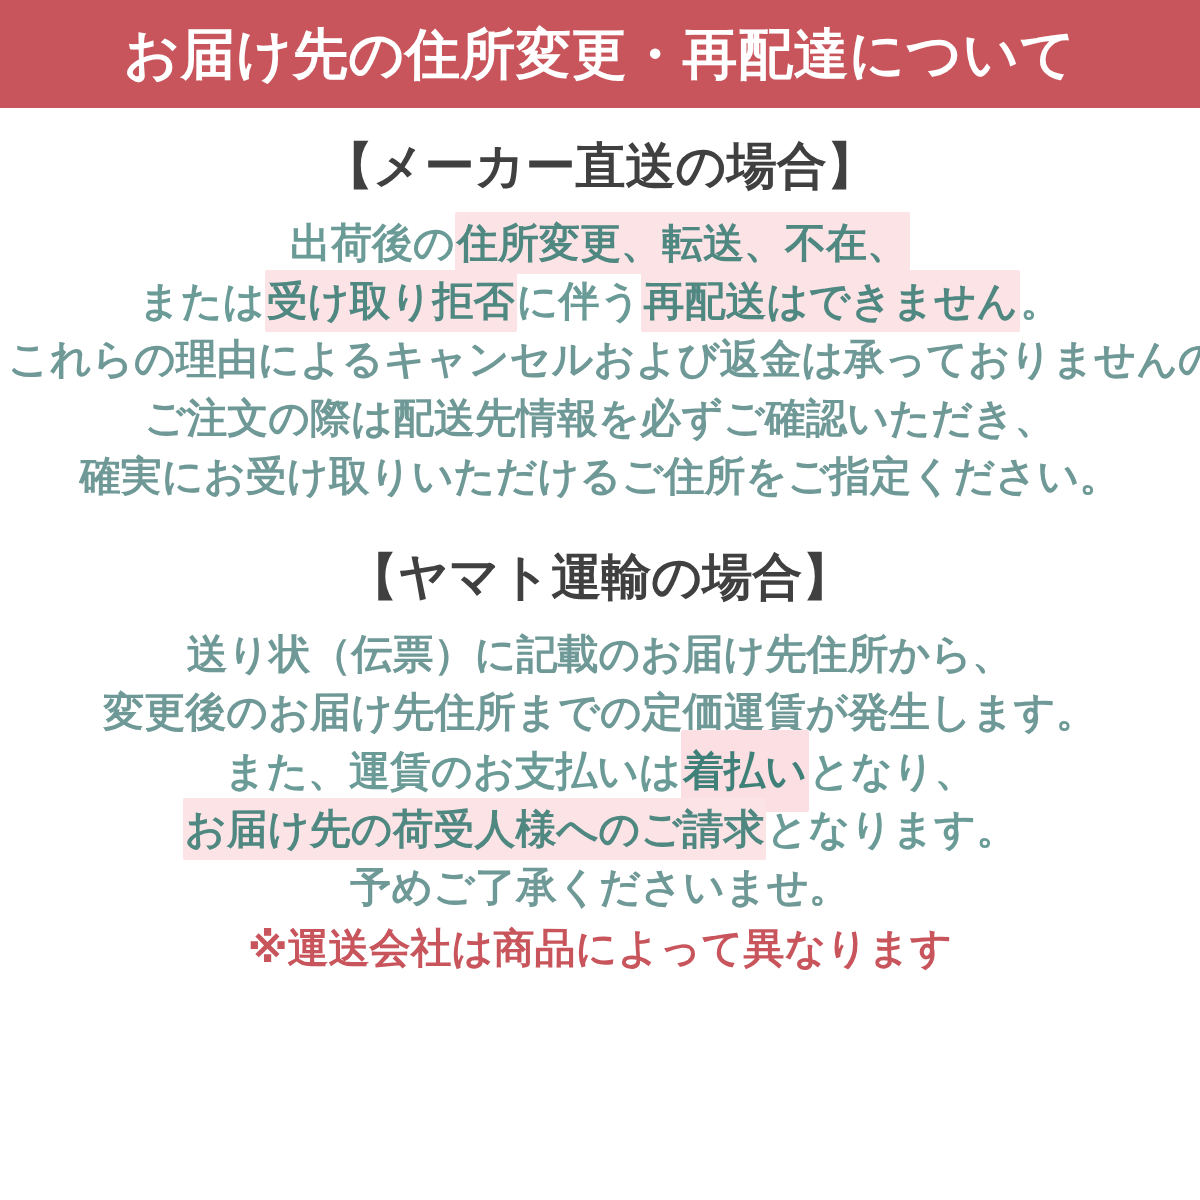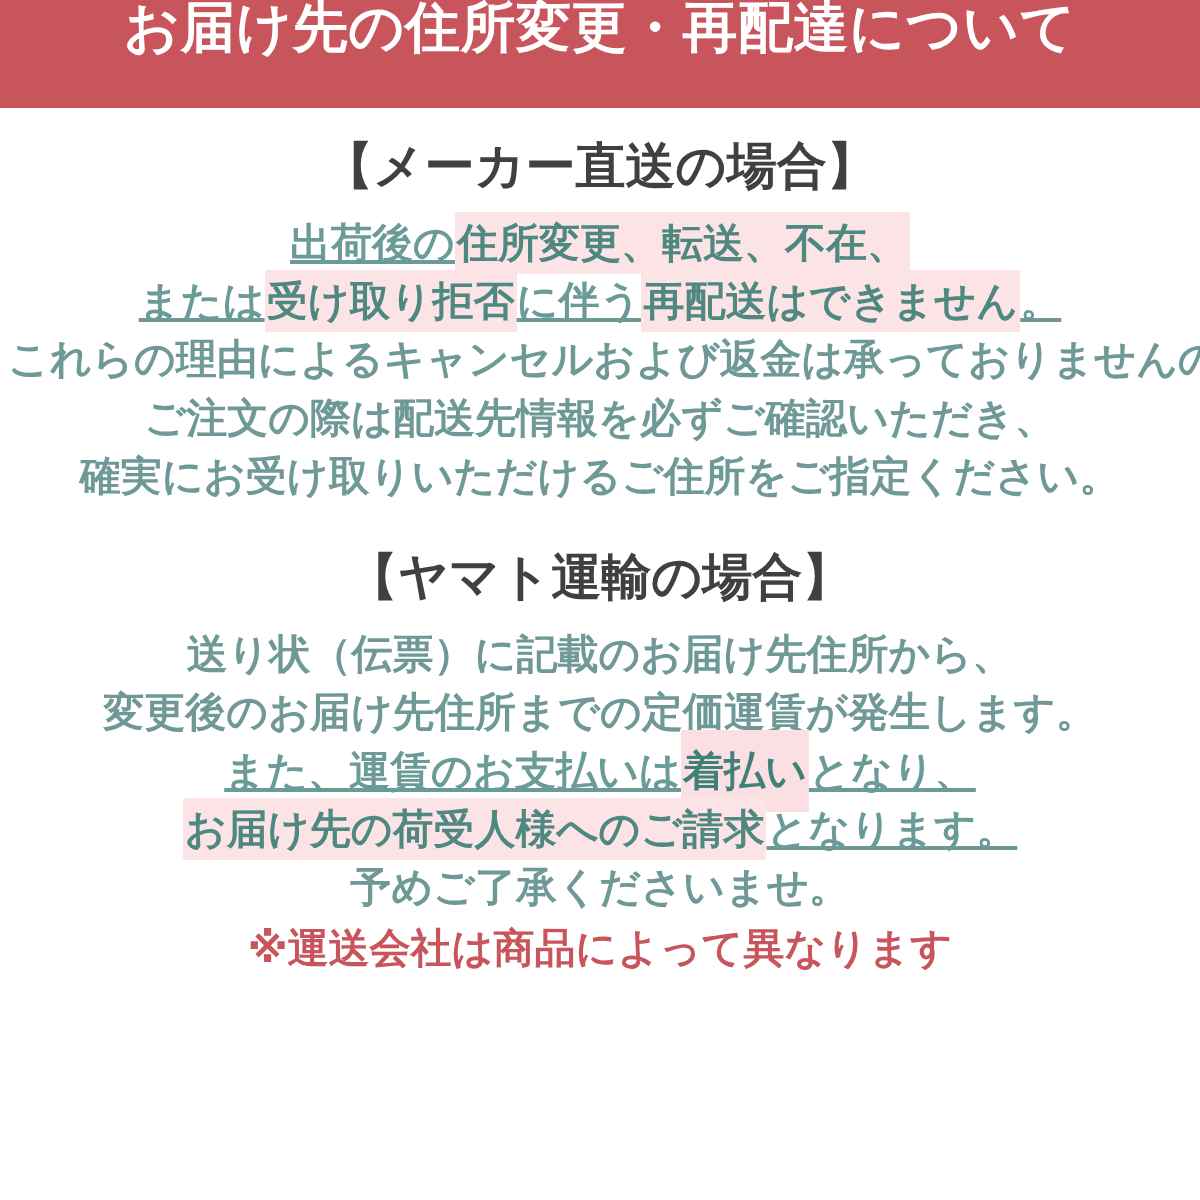--- a/index.html
+++ b/index.html
@@ -17,20 +17,21 @@
     position: relative;
     width: 1200px;
     height: 1200px;
     box-sizing: border-box;
   }
   .header-bar {
     width: 100%;
     height: 108px;
     background: #c9555c;
     display: flex;
+    align-items: center;
     justify-content: center;
     box-sizing: border-box;
   }
   .header-title {
     color: #ffffff;
     font-size: 55px;
     font-weight: bold;
     letter-spacing: 0.5px;
     line-height: 1;
     white-space: nowrap;
@@ -67,21 +68,20 @@
     border-radius: 2px;
   }
   .hl-pink-strong {
     background: #fbdfe3;
     color: #3f8079;
     padding: 18px 2px;
     border-radius: 2px;
   }
   .plain-teal {
     color: #6b9b97;
-    text-decoration: underline;
   }
   .note-red {
     text-align: center;
     color: #c9555c;
     font-size: 41px;
     font-weight: bold;
     line-height: 1.3;
     white-space: nowrap;
     margin: 0;
   }

